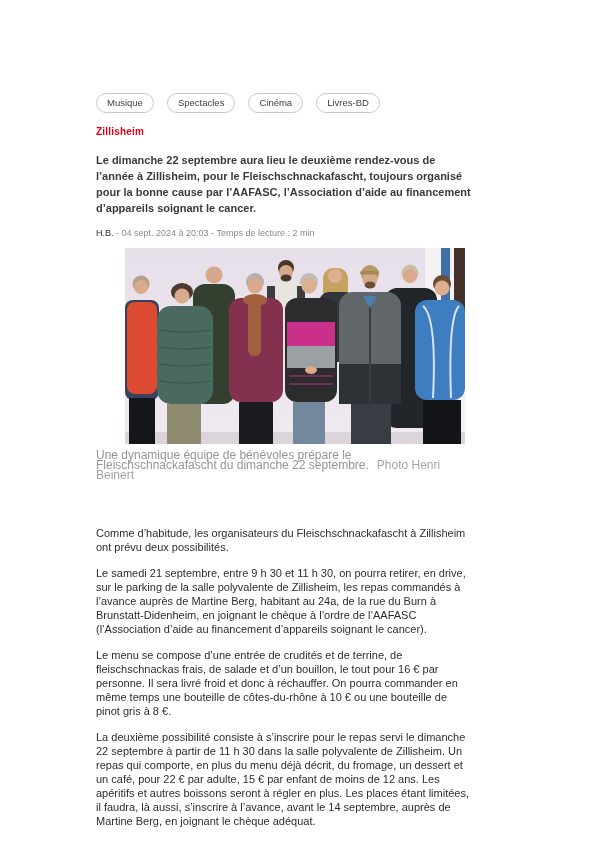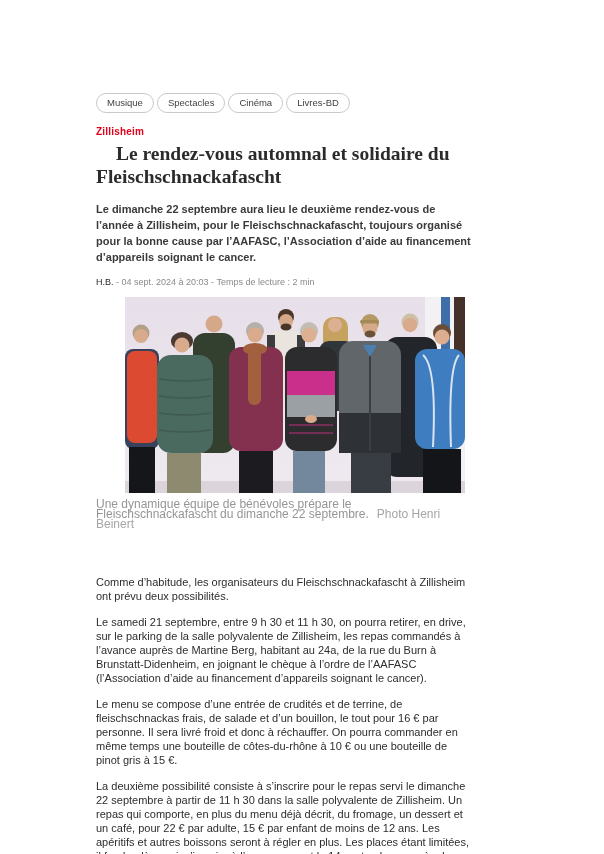--- a/index.html
+++ b/index.html
@@ -1,21 +1,21 @@
 <!DOCTYPE html>
 <html lang="fr"><head>
 <meta charset="utf-8">
 <style>
   html,body{margin:0;padding:0;background:#ffffff;}
   .page{position:relative;width:604px;height:854px;background:#ffffff;overflow:hidden;
         font-family:"Liberation Sans",sans-serif;}
   .content{position:absolute;left:96px;top:0;width:376px;}
 
   
-  .pills{margin-top:93px;display:flex;gap:3px;flex-wrap:nowrap;}
+  .pills{margin-top:93px;display:flex;gap:13px;flex-wrap:nowrap;}
   .pill{display:inline-block;background:#fff;border:1px solid #c9c9c9;border-radius:11px;
         padding:4px 10px;font-size:9.5px;line-height:1;color:#3f3f3f;cursor:pointer;
         font-family:"Liberation Sans",sans-serif;white-space:nowrap;}
 
   
   .category{margin-top:13px;font-size:10px;font-weight:700;color:#e2001a;letter-spacing:.2px;
             text-decoration:none;display:inline-block;}
   h1.title{margin:3px 0 0 0;font-family:"Liberation Serif",serif;font-weight:700;
            font-size:19.5px;line-height:23px;color:#2b2b2b;text-indent:20px;}
   .lede{margin-top:13px;font-size:11px;line-height:16px;font-weight:700;color:#3a3a3a;}
@@ -43,21 +43,20 @@
 
     <nav class="pills">
       <button class="pill">Musique</button>
       <button class="pill">Spectacles</button>
       <button class="pill">Cinéma</button>
       <button class="pill">Livres-BD</button>
     </nav>
 
     <a href="#" class="category">Zillisheim</a>
 
-    <h1 class="title">Le rendez-vous automnal et solidaire du Fleischschnackafascht</h1>
 
     <p class="lede">Le dimanche 22 septembre aura lieu le deuxième rendez-vous de l’année à Zillisheim, pour le Fleischschnackafascht, toujours organisé pour la bonne cause par l’AAFASC, l’Association d’aide au financement d’appareils soignant le cancer.</p>
 
     <div class="byline"><span class="author">H.B.</span><span> - 04 sept. 2024 à 20:03 - Temps de lecture : 2 min</span></div>
 
     <figure>
       <div class="photo-wrap">
 
         <svg viewBox="0 0 340 196" width="340" height="196" aria-hidden="true">
           <defs>
@@ -147,18 +146,18 @@
             <rect x="298" y="152" width="38" height="44" fill="#141518"></rect>
           </g>
         </svg>
       </div>
       <figcaption><span>Une dynamique équipe de bénévoles prépare le Fleischschnackafascht du dimanche 22 septembre.</span><span class="credit">Photo Henri Beinert</span></figcaption>
     </figure>
 
     <div class="body-copy">
       <p>Comme d’habitude, les organisateurs du Fleischschnackafascht à Zillisheim ont prévu deux possibilités.</p>
       <p>Le samedi 21 septembre, entre 9 h 30 et 11 h 30, on pourra retirer, en drive, sur le parking de la salle polyvalente de Zillisheim, les repas commandés à l’avance auprès de Martine Berg, habitant au 24a, de la rue du Burn à Brunstatt-Didenheim, en joignant le chèque à l’ordre de l’AAFASC (l’Association d’aide au financement d’appareils soignant le cancer).</p>
-      <p>Le menu se compose d’une entrée de crudités et de terrine, de fleischschnackas frais, de salade et d’un bouillon, le tout pour 16 € par personne. Il sera livré froid et donc à réchauffer. On pourra commander en même temps une bouteille de côtes-du-rhône à 10 € ou une bouteille de pinot gris à 15 €.</p>
+      <p>Le menu se compose d’une entrée de crudités et de terrine, de fleischschnackas frais, de salade et d’un bouillon, le tout pour 16 € par personne. Il sera livré froid et donc à réchauffer. On pourra commander en même temps une bouteille de côtes-du-rhône à 10 € ou une bouteille de pinot gris à 8 €.</p>
       <p>La deuxième possibilité consiste à s’inscrire pour le repas servi le dimanche 22 septembre à partir de 11 h 30 dans la salle polyvalente de Zillisheim. Un repas qui comporte, en plus du menu déjà décrit, du fromage, un dessert et un café, pour 22 € par adulte, 15 € par enfant de moins de 12 ans. Les apéritifs et autres boissons seront à régler en plus. Les places étant limitées, il faudra, là aussi, s’inscrire à l’avance, avant le 14 septembre, auprès de Martine Berg, en joignant le chèque adéquat.</p>
     </div>
 
   </div>
 </div>
 
 </body></html>

